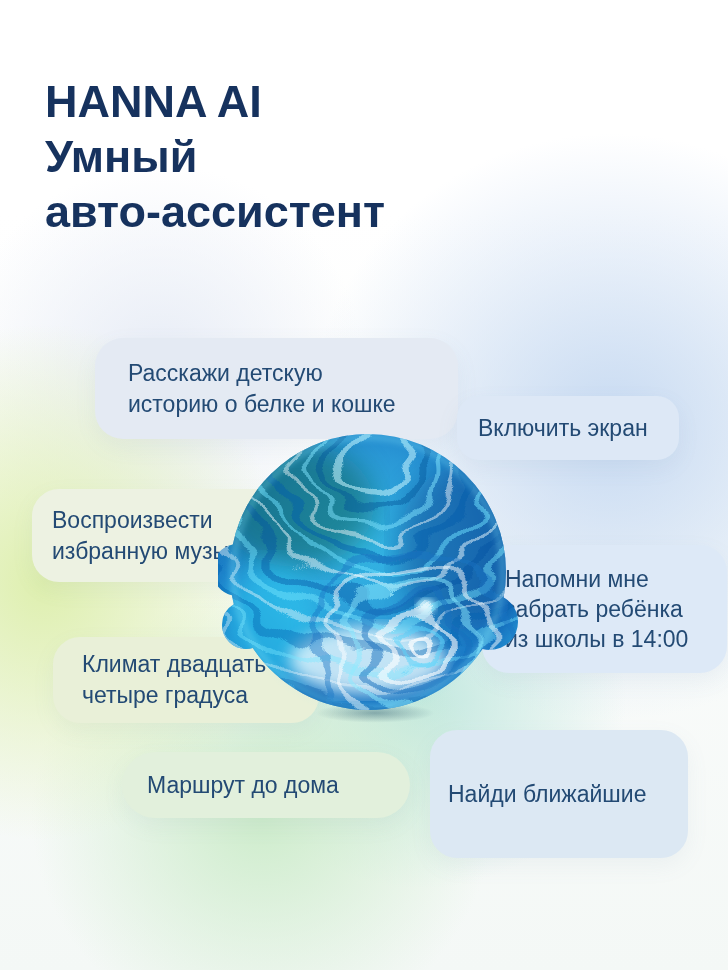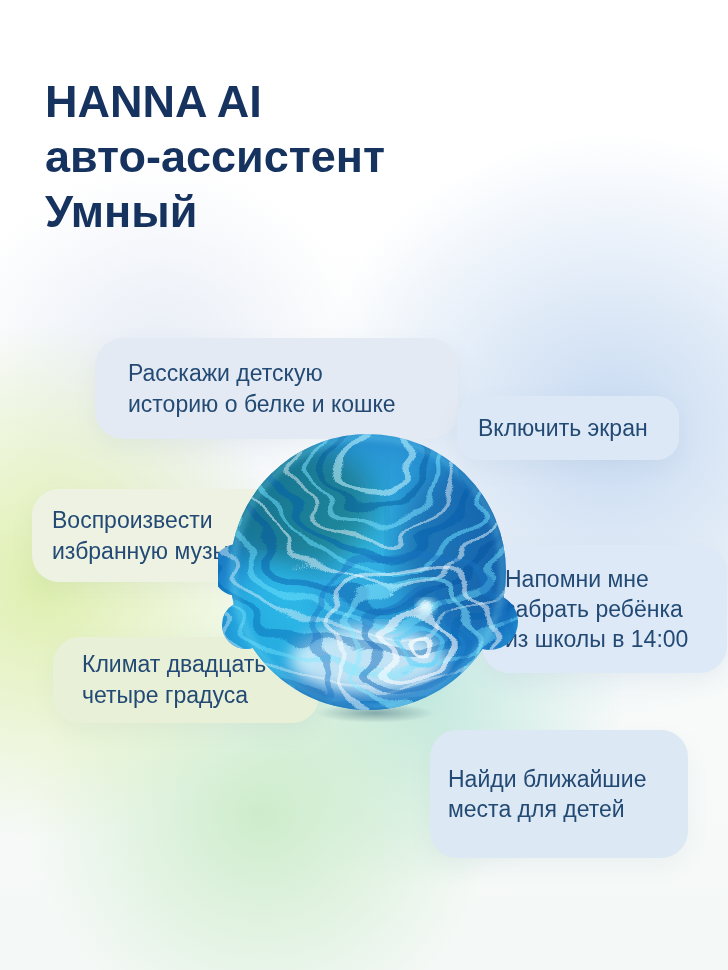--- a/index.html
+++ b/index.html
@@ -44,22 +44,22 @@
   }
   .orb{position:absolute;left:218px;top:420px;width:300px;height:300px;}
 </style>
 </head>
 <body>
 
 <div class="canvas">
 
   <div class="title">
     <span>HANNA AI</span>
+    <span>Умный</span>
     <span>авто-ассистент</span>
-    <span>Умный</span>
   </div>
 
   <div class="bubble b1">
     <span class="ln">Расскажи детскую</span>
     <span class="ln">историю о белке и кошке</span>
   </div>
 
   <div class="bubble b2">
     <span class="ln">Включить экран</span>
   </div>
@@ -73,24 +73,26 @@
     <span class="ln">Напомни мне</span>
     <span class="ln">забрать ребёнка</span>
     <span class="ln">из школы в 14:00</span>
   </div>
 
   <div class="bubble b5">
     <span class="ln">Климат двадцать</span>
     <span class="ln">четыре градуса</span>
   </div>
 
+  <div class="bubble b6">
+    <span class="ln">Маршрут до дома</span>
+  </div>
 
   <div class="bubble b7">
     <span class="ln">Найди ближайшие</span>
-    <span class="ln">места для детей</span>
   </div>
 
   <div class="orb-glow"></div>
   <div class="orb-shadow"></div>
 
   <svg class="orb" viewBox="0 0 300 300" xmlns="http://www.w3.org/2000/svg" aria-hidden="true">
     <defs>
       <radialGradient id="gBase" cx="48%" cy="42%" r="68%">
         <stop offset="0%" stop-color="#35b9e6"></stop>
         <stop offset="45%" stop-color="#2a98d6"></stop>

